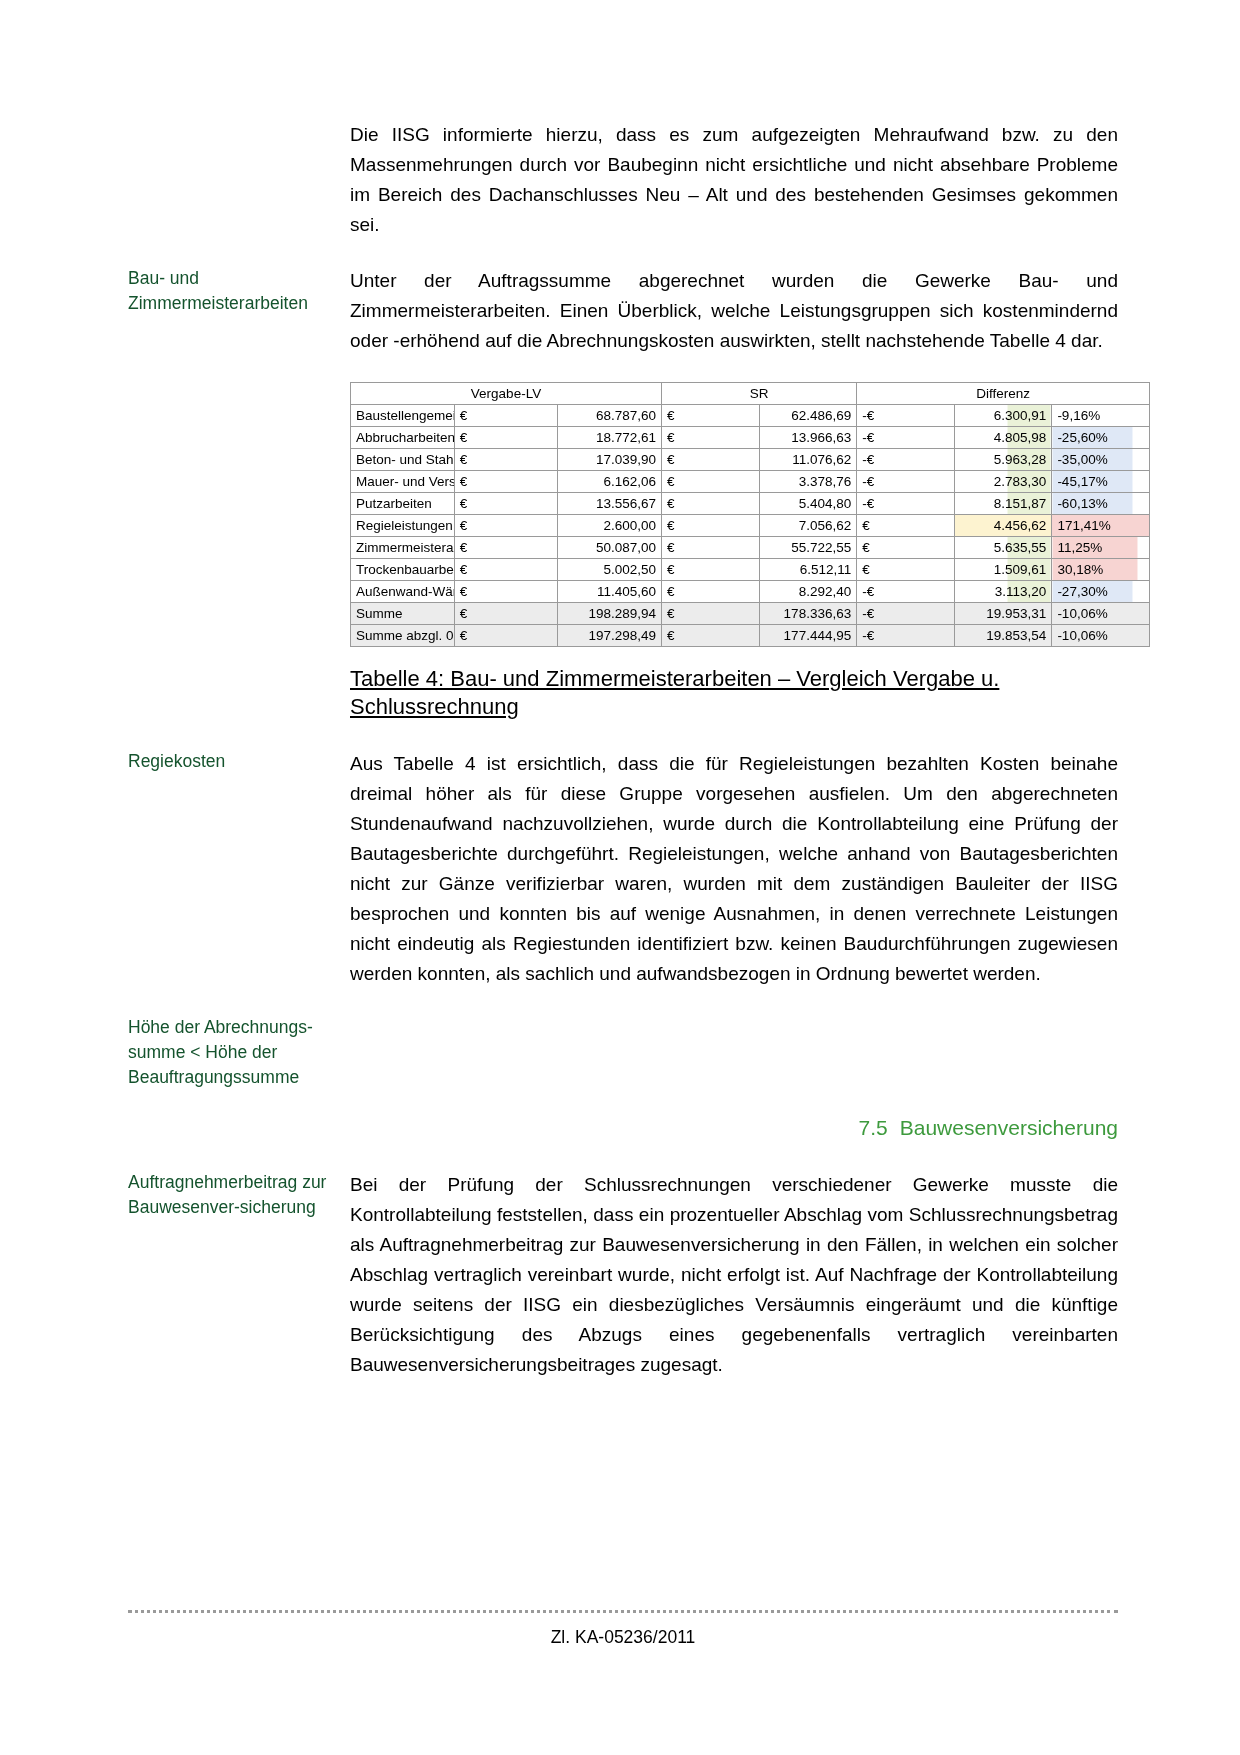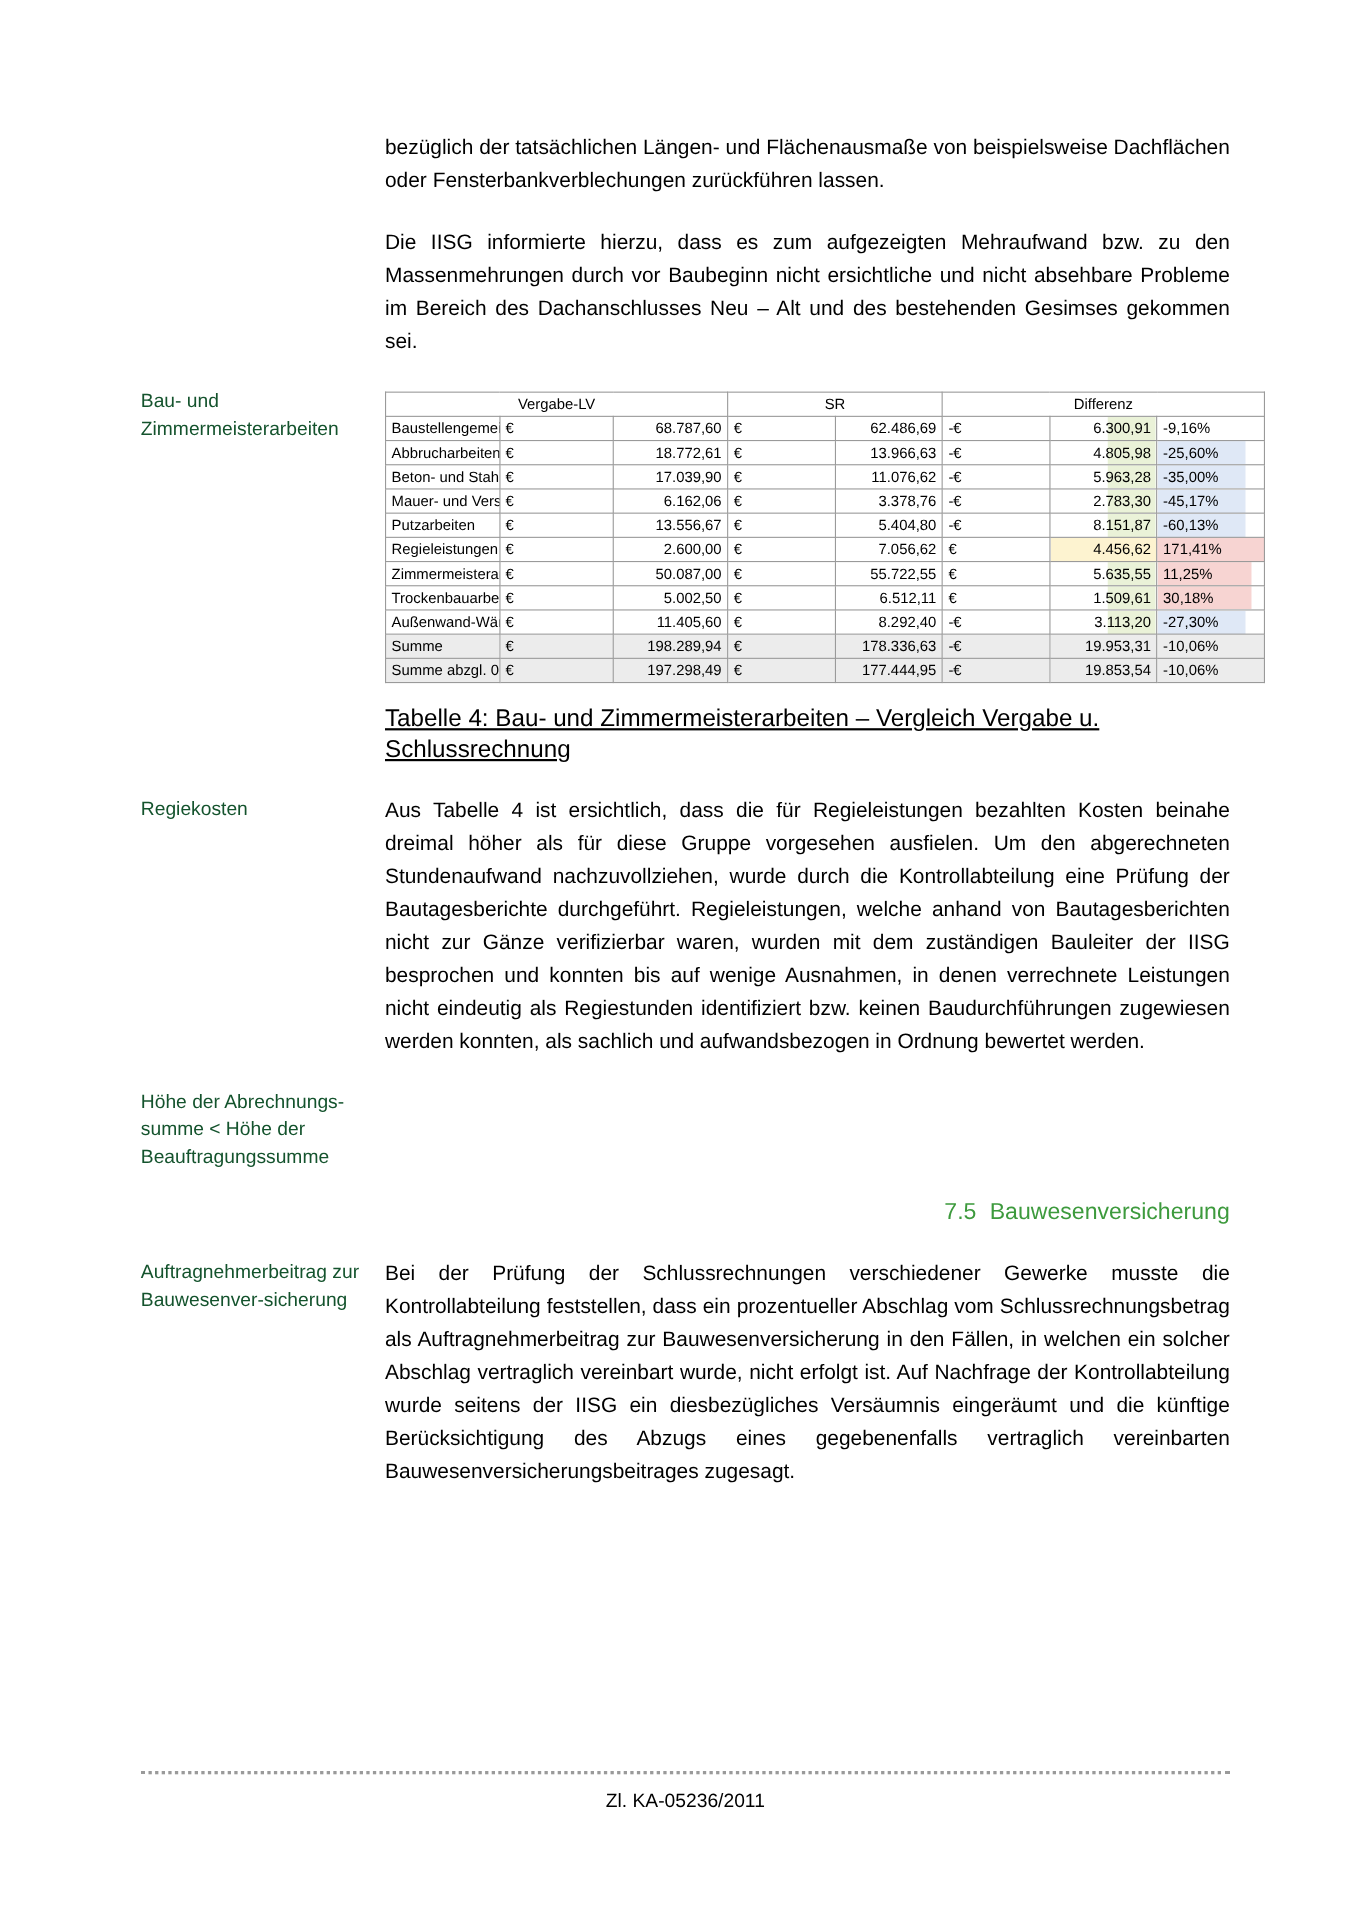--- a/index.html
+++ b/index.html
@@ -133,28 +133,28 @@
 </head>
 <body>
 
 <div class="page">
 
   <div class="content">
 
     <div class="block">
       <div class="margin-note"></div>
       <div class="body-col">
-        <p class="para">bezüglich der tatsächlichen Längen- und Flächenausmaße von beispielsweise Dachflächen oder Fensterbankverblechungen zurückführen lassen.</p>
         <p class="para">Die IISG informierte hierzu, dass es zum aufgezeigten Mehraufwand bzw. zu den Massenmehrungen durch vor Baubeginn nicht ersichtliche und nicht absehbare Probleme im Bereich des Dachanschlusses Neu – Alt und des bestehenden Gesimses gekommen sei.</p>
       </div>
     </div>
 
     <div class="block">
       <div class="margin-note">Bau- und Zimmermeisterarbeiten</div>
       <div class="body-col">
+        <p class="para">Unter der Auftragssumme abgerechnet wurden die Gewerke Bau- und Zimmermeisterarbeiten. Einen Überblick, welche Leistungsgruppen sich kostenmindernd oder -erhöhend auf die Abrechnungskosten auswirkten, stellt nachstehende Tabelle 4 dar.</p>
 
         <div class="table-wrap">
           <table class="lvtable">
             <thead>
               <tr>
                 <th class="c-label" colspan="3" style="text-align:center">Vergabe-LV</th>
                 <th colspan="2">SR</th>
                 <th colspan="3">Differenz</th>
               </tr>
             </thead>

